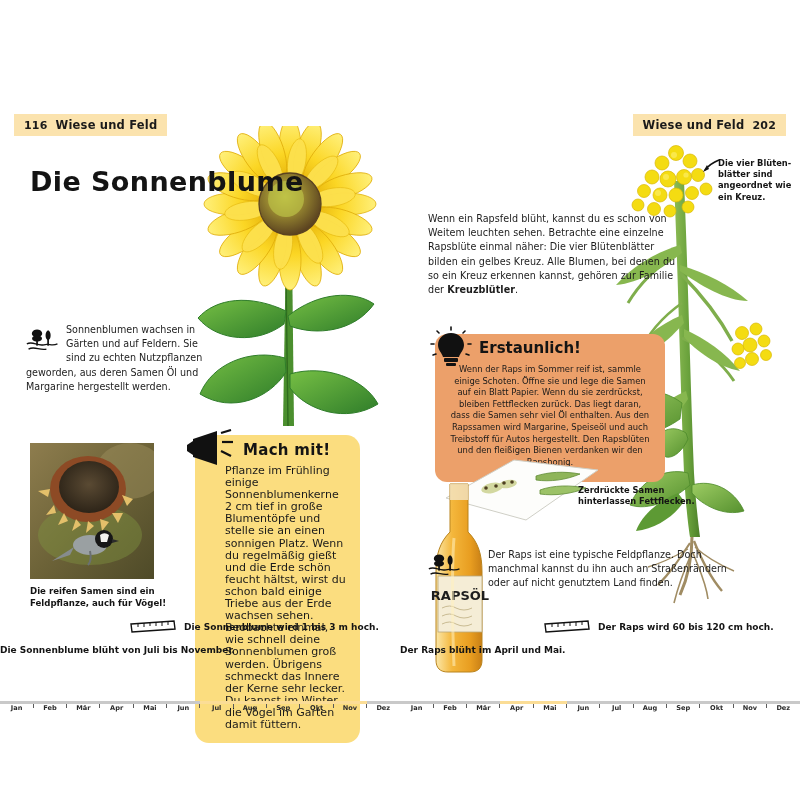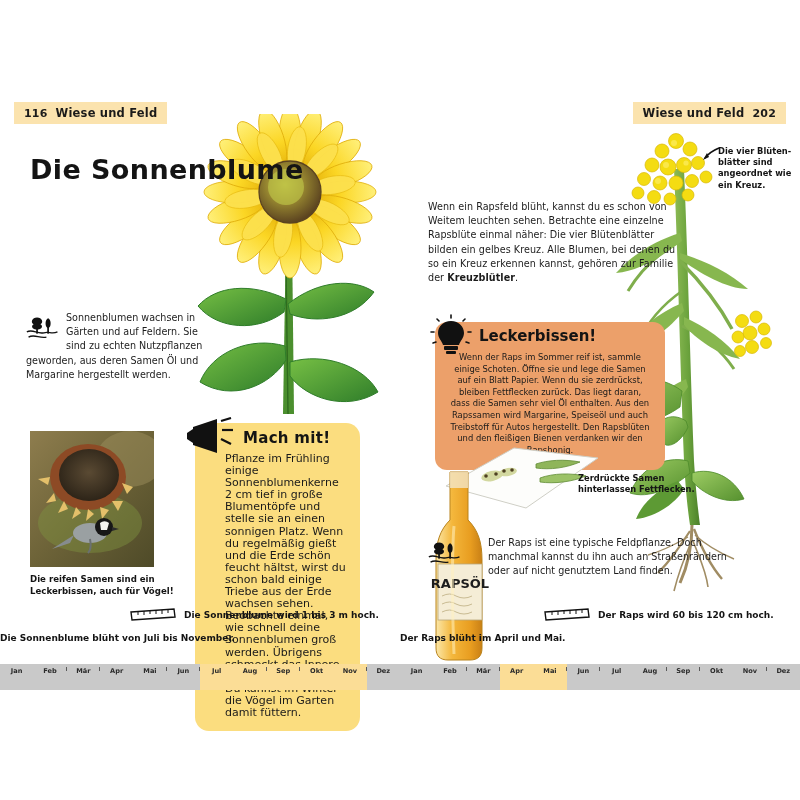--- a/index.html
+++ b/index.html
@@ -12,21 +12,21 @@
   }
   #page {
     position: relative;
     width: 800px; height: 800px;
     background: #ffffff;
   }
 
   
   .spread {
     position: absolute;
-    left: 0; top: 96px;
+    left: 0; top: 108px;
     width: 711px; height: 556px;
     background: #fff;
   }
   .page-half { position: absolute; top: 0; width: 400px; height: 556px; }
   .page-left  { left: 0; }
   .page-right { left: 400px; }
 
   
   .hdr-badge {
     position: absolute;
@@ -209,20 +209,21 @@
     flex: 1 1 0;
     position: relative;
     display: flex;
     align-items: flex-start;
     justify-content: center;
     padding-top: 3px;
     font-size: 6.6px;
     font-weight: bold;
     color: #2b2b2b;
     background: #c9c9c9;
+    margin-top: 37px;
   }
   .cal-cell.on { background: #fbdd96; }
   .cal-cell::after {
     content: "";
     position: absolute;
     right: -0.5px; top: 3px;
     width: 1px; height: 4px;
     background: #5a5a5a;
   }
   .cal-cell:last-child::after { display: none; }
@@ -366,21 +367,21 @@
           <g>
             <ellipse cx="60" cy="102" rx="17" ry="10" fill="#9aa0a2"></ellipse>
             <path d="M44 104 L22 118 L40 112 Z" fill="#868c8e"></path>
             <circle cx="74" cy="96" r="9" fill="#171717"></circle>
             <path d="M70 92 a7 7 0 0 1 9 0 l-2 7 l-6 0 Z" fill="#f3f3ef"></path>
             <path d="M82 96 l7 2 l-7 2 Z" fill="#2b2b2b"></path>
             <path d="M60 108 q2 10 -2 14" stroke="#6b7072" stroke-width="2" fill="none"></path>
           </g>
         </svg>
       </div>
-      <div class="photo-cap">Die reifen Samen sind ein Leckerbissen, auch für Vögel!</div>
+      <div class="photo-cap">Die reifen Samen sind ein Feldpflanze, auch für Vögel!</div>
 
       <div class="tipbox yellow box-machmit">
         <svg class="megaphone" viewBox="0 0 52 36">
           <path d="M4 16 L10 12 L10 26 L4 22 Z" fill="#111"></path>
           <path d="M10 10 L34 2 L34 36 L10 28 Z" fill="#111"></path>
           <path d="M38 4 L48 1" stroke="#111" stroke-width="2.2"></path>
           <path d="M39 13 L50 13" stroke="#111" stroke-width="2.2"></path>
           <path d="M38 22 L48 27" stroke="#111" stroke-width="2.2"></path>
         </svg>
         <div class="tip-title">Mach mit!</div>
@@ -501,21 +502,21 @@
           <g stroke="#111" stroke-width="1.6" stroke-linecap="round">
             <path d="M22 2 L22 5"></path>
               <path d="M8 6 L10 8"></path>
               <path d="M36 6 L34 8"></path>
             <path d="M2 19 L5 19"></path>
               <path d="M42 19 L39 19"></path>
             <path d="M4 30 L7 29"></path>
               <path d="M40 30 L37 29"></path>
           </g>
         </svg>
-        <div class="tip-title">Leckerbissen!</div>
+        <div class="tip-title">Erstaunlich!</div>
         <div class="tip-body">Wenn der Raps im Sommer reif ist, sammle einige Schoten. Öffne sie und lege die Samen auf ein Blatt Papier. Wenn du sie zerdrückst, bleiben Fettflecken zurück. Das liegt daran, dass die Samen sehr viel Öl enthalten. Aus den Rapssamen wird Margarine, Speiseöl und auch Treibstoff für Autos hergestellt. Den Rapsblüten und den fleißigen Bienen verdanken wir den Rapshonig.</div>
       </div>
 
       <svg class="illus" style="left:40px; top:350px;" width="160" height="70" viewBox="0 0 160 70">
         <path d="M6 40 L74 2 L158 12 L86 62 Z" fill="#fdfdfb" stroke="#cfcfc6" stroke-width="1"></path>
         <g fill="#c9d08a" opacity=".8">
           <ellipse cx="52" cy="30" rx="11" ry="5" transform="rotate(-12 52 30)"></ellipse>
           <ellipse cx="68" cy="26" rx="9" ry="4" transform="rotate(-10 68 26)"></ellipse>
         </g>
         <g fill="#4e4022">

